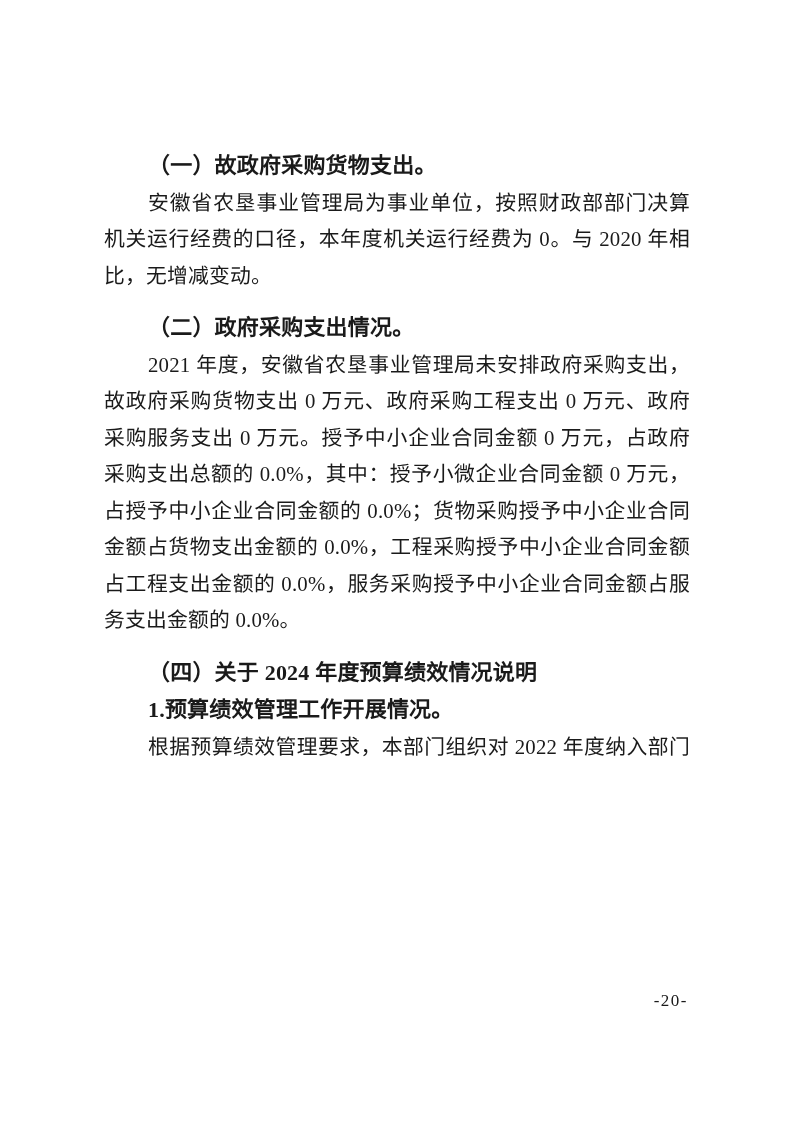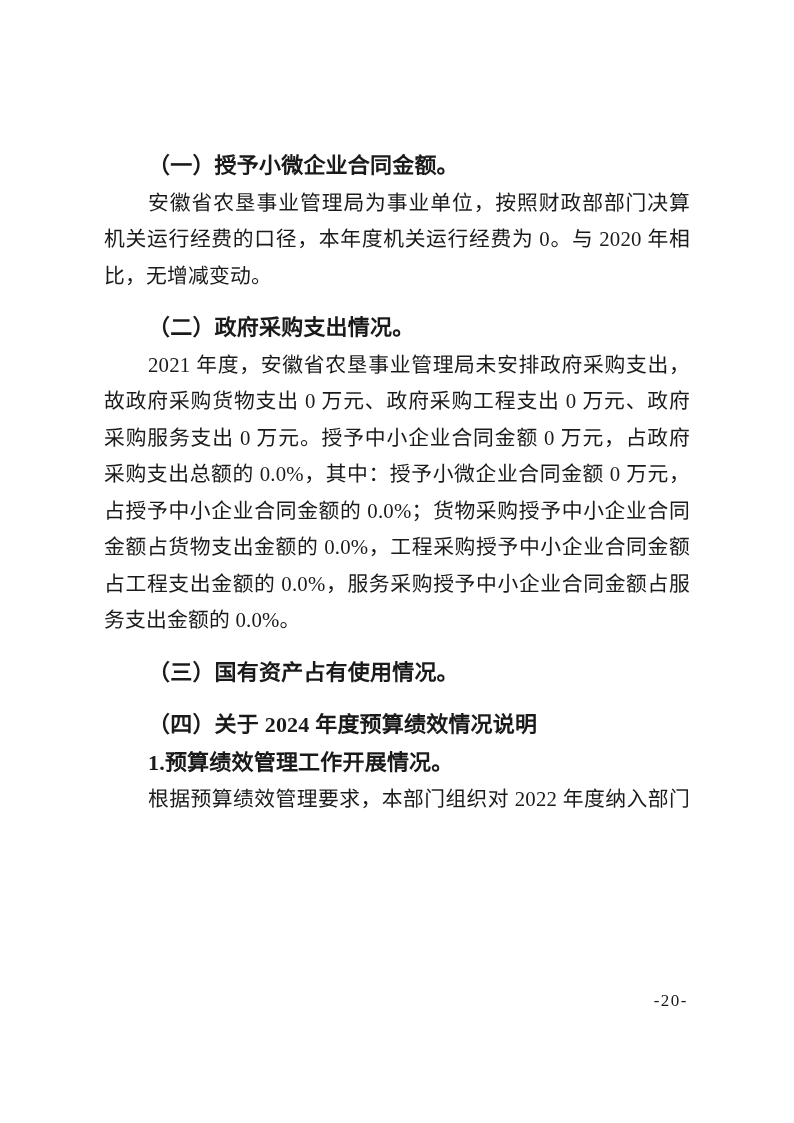--- a/index.html
+++ b/index.html
@@ -58,23 +58,22 @@
     letter-spacing: 1.5px;
     color: #1a1a1a;
     font-family: "Liberation Serif", "DejaVu Serif", serif;
   }
 </style>
 </head>
 <body>
 
 <div class="page">
   <div class="content">
-    <p class="heading">（一）授予小微企业合同金额。</p>
+    <p class="heading">（一）故政府采购货物支出。</p>
     <p class="para">安徽省农垦事业管理局为事业单位，按照财政部部门决算机关运行经费的口径，本年度机关运行经费为 0。与 2020 年相比，无增减变动。</p>
     <p class="heading">（二）政府采购支出情况。</p>
     <p class="para">2021 年度，安徽省农垦事业管理局未安排政府采购支出，故政府采购货物支出 0 万元、政府采购工程支出 0 万元、政府采购服务支出 0 万元。授予中小企业合同金额 0 万元，占政府采购支出总额的 0.0%，其中：授予小微企业合同金额 0 万元，占授予中小企业合同金额的 0.0%；货物采购授予中小企业合同金额占货物支出金额的 0.0%，工程采购授予中小企业合同金额占工程支出金额的 0.0%，服务采购授予中小企业合同金额占服务支出金额的 0.0%。</p>
-    <p class="heading">（三）国有资产占有使用情况。</p>
     <p class="heading">（四）关于 2024 年度预算绩效情况说明</p>
     <p class="heading sub">1.预算绩效管理工作开展情况。</p>
     <p class="para continued">根据预算绩效管理要求，本部门组织对 2022 年度纳入部门</p>
   </div>
   <div class="footer">-20-</div>
 </div>
 
 </body></html>

